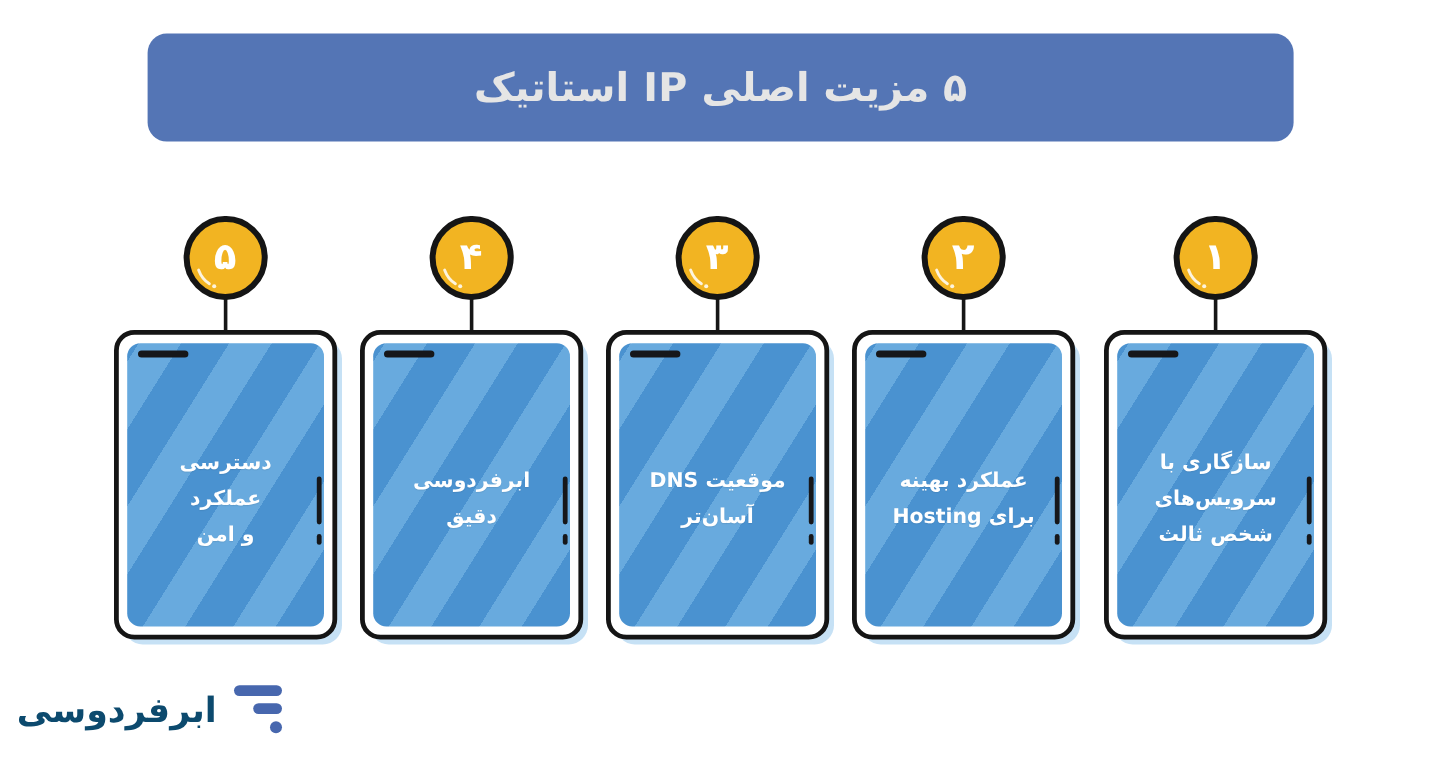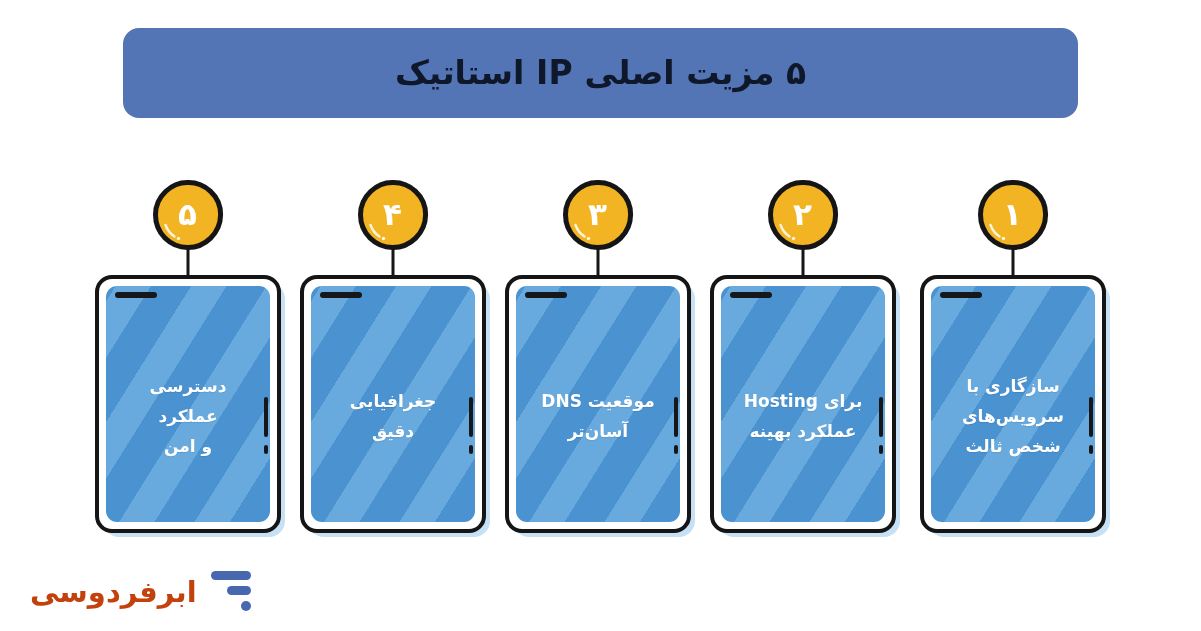--- a/index.html
+++ b/index.html
@@ -22,21 +22,21 @@
     top: 28px;
     width: 955px;
     height: 90px;
     background: #5475B5;
     border-radius: 16px;
     display: flex;
     align-items: center;
     justify-content: center;
   }
   #title-text {
-    color: #0f172a;
+    color: #e5e5e5;
     font-size: 33px;
     font-weight: bold;
     letter-spacing: 0.3px;
     direction: rtl;
     text-align: center;
     line-height: 1.2;
   }
 
   
   #cards-row {
@@ -183,26 +183,25 @@
   #logo {
     position: absolute;
     left: 14px;
     bottom: 18px;
     display: flex;
     flex-direction: row-reverse;
     align-items: center;
     gap: 14px;
   }
   #logo-text {
-    color: #c2410c;
+    color: #0c4a6e;
     font-size: 29px;
     font-weight: bold;
     direction: rtl;
     letter-spacing: -0.5px;
-    margin-left: 16px;
   }
   #logo-mark {
     display: flex;
     flex-direction: column;
     align-items: flex-start;
     gap: 6px;
     padding-bottom: 2px;
   }
   .lm-bar-long { width: 40px; height: 9px; background: #4767AE; border-radius: 6px; }
   .lm-bar-mid  { width: 24px; height: 9px; background: #4767AE; border-radius: 6px; }
@@ -249,21 +248,21 @@
           <circle cx="27.5" cy="60.5" r="1.7" fill="#ffffff" opacity=".85"></circle>
         </svg>
         <div class="badge-num">۴</div>
       </div>
       <div class="connector"></div>
       <div class="phone">
         <div class="phone-shadow"></div>
         <div class="phone-frame">
           <div class="phone-screen">
             <div class="card-label">
-              <div>جغرافیایی دقیق</div>
+              <div>ابرفردوسی دقیق</div>
             </div>
           </div>
           <div class="speaker"></div>
           <div class="side-btn-long"></div>
           <div class="side-btn-short"></div>
         </div>
       </div>
     </div>
     <div class="card-unit" style="left: 495px;">
       <div class="badge-wrap">
@@ -298,22 +297,22 @@
           <circle cx="27.5" cy="60.5" r="1.7" fill="#ffffff" opacity=".85"></circle>
         </svg>
         <div class="badge-num">۲</div>
       </div>
       <div class="connector"></div>
       <div class="phone">
         <div class="phone-shadow"></div>
         <div class="phone-frame">
           <div class="phone-screen">
             <div class="card-label">
+              <div>عملکرد بهینه</div>
               <div>برای Hosting</div>
-              <div>عملکرد بهینه</div>
             </div>
           </div>
           <div class="speaker"></div>
           <div class="side-btn-long"></div>
           <div class="side-btn-short"></div>
         </div>
       </div>
     </div>
     <div class="card-unit" style="left: 910px;">
       <div class="badge-wrap">

